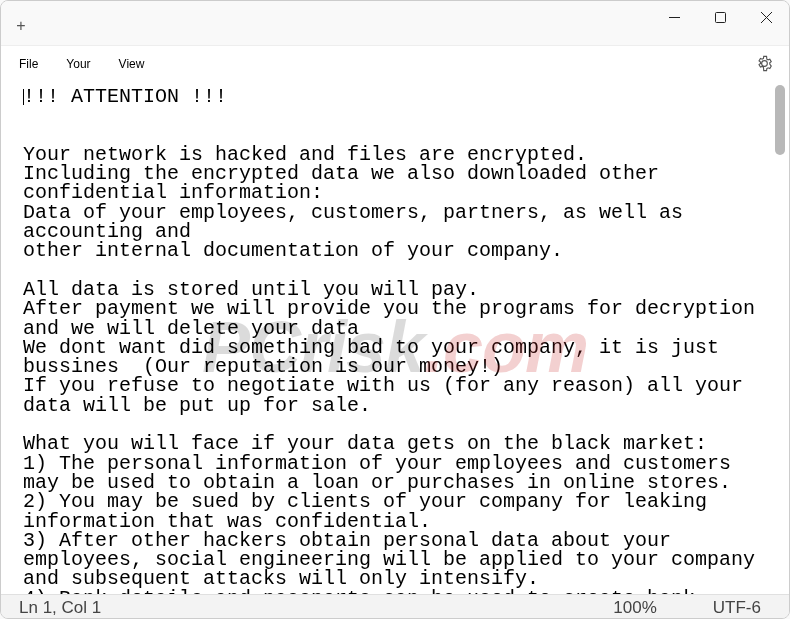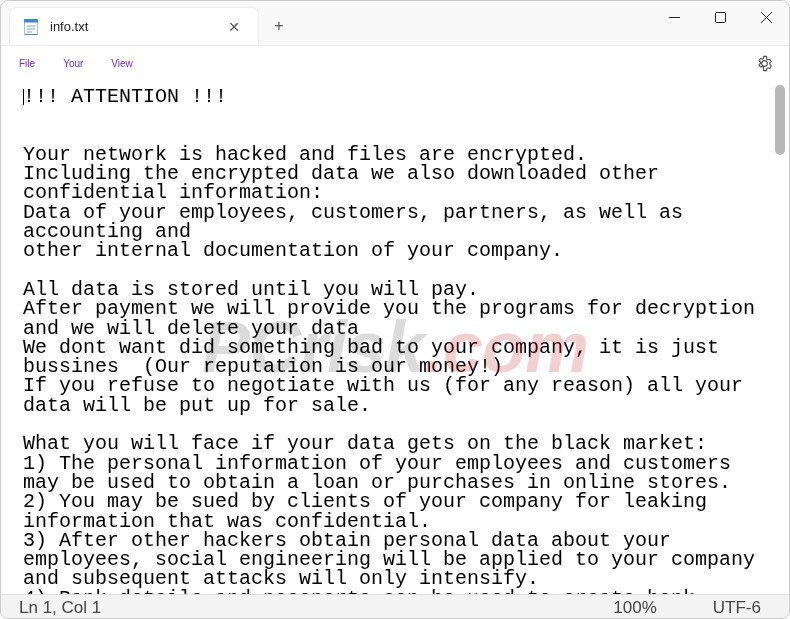--- a/index.html
+++ b/index.html
@@ -66,22 +66,22 @@
   .menubar {
     height: 36px;
     display: flex;
     align-items: center;
     background: #fff;
     padding: 0 8px;
     border-top: 1px solid #eee;
   }
   .menuitem {
     padding: 6px 18px 6px 10px;
-    font-size: 10px;
-    color: #6d28d9;
+    font-size: 12px;
+    color: #000000;
   }
   .menuspacer { flex: 1 1 auto; }
   .gear {
     width: 34px; height: 30px;
     display: flex; align-items: center; justify-content: center;
     color: #444;
   }
   .editor-wrap {
     position: relative;
     height: calc(619px - 44px - 36px - 26px);
@@ -147,33 +147,20 @@
     letter-spacing: -1px;
     white-space: nowrap;
     text-align: right;
   }
   .watermark .dotcom { color: rgba(200,40,40,0.22); font-style: italic; }
 </style>
 </head>
 <body>
 
 <div class="titlebar">
-  <div class="tab">
-    <span class="tab-icon">
-      <svg width="14" height="17" viewBox="0 0 14 17">
-        <rect x="0" y="1.5" width="14" height="15" rx="1" fill="#fff" stroke="#3a8ad6" stroke-width="1"></rect>
-        <rect x="0" y="1.5" width="14" height="3" fill="#3a8ad6"></rect>
-        <line x1="3" y1="8" x2="11" y2="8" stroke="#8aa" stroke-width="1"></line>
-        <line x1="3" y1="11" x2="11" y2="11" stroke="#8aa" stroke-width="1"></line>
-        <line x1="3" y1="14" x2="8" y2="14" stroke="#8aa" stroke-width="1"></line>
-      </svg>
-    </span>
-    <span class="tab-title">info.txt</span>
-    <span class="tab-close">✕</span>
-  </div>
   <div class="newtab">+</div>
   <div class="spacer"></div>
   <div class="winctrls">
     <div class="winbtn">
       <svg width="11" height="11" viewBox="0 0 11 11">
           <line x1="0" y1="5.5" x2="11" y2="5.5" stroke="#222" stroke-width="1"></line>
         </svg>
     </div>
     <div class="winbtn">
       <svg width="11" height="11" viewBox="0 0 11 11">

